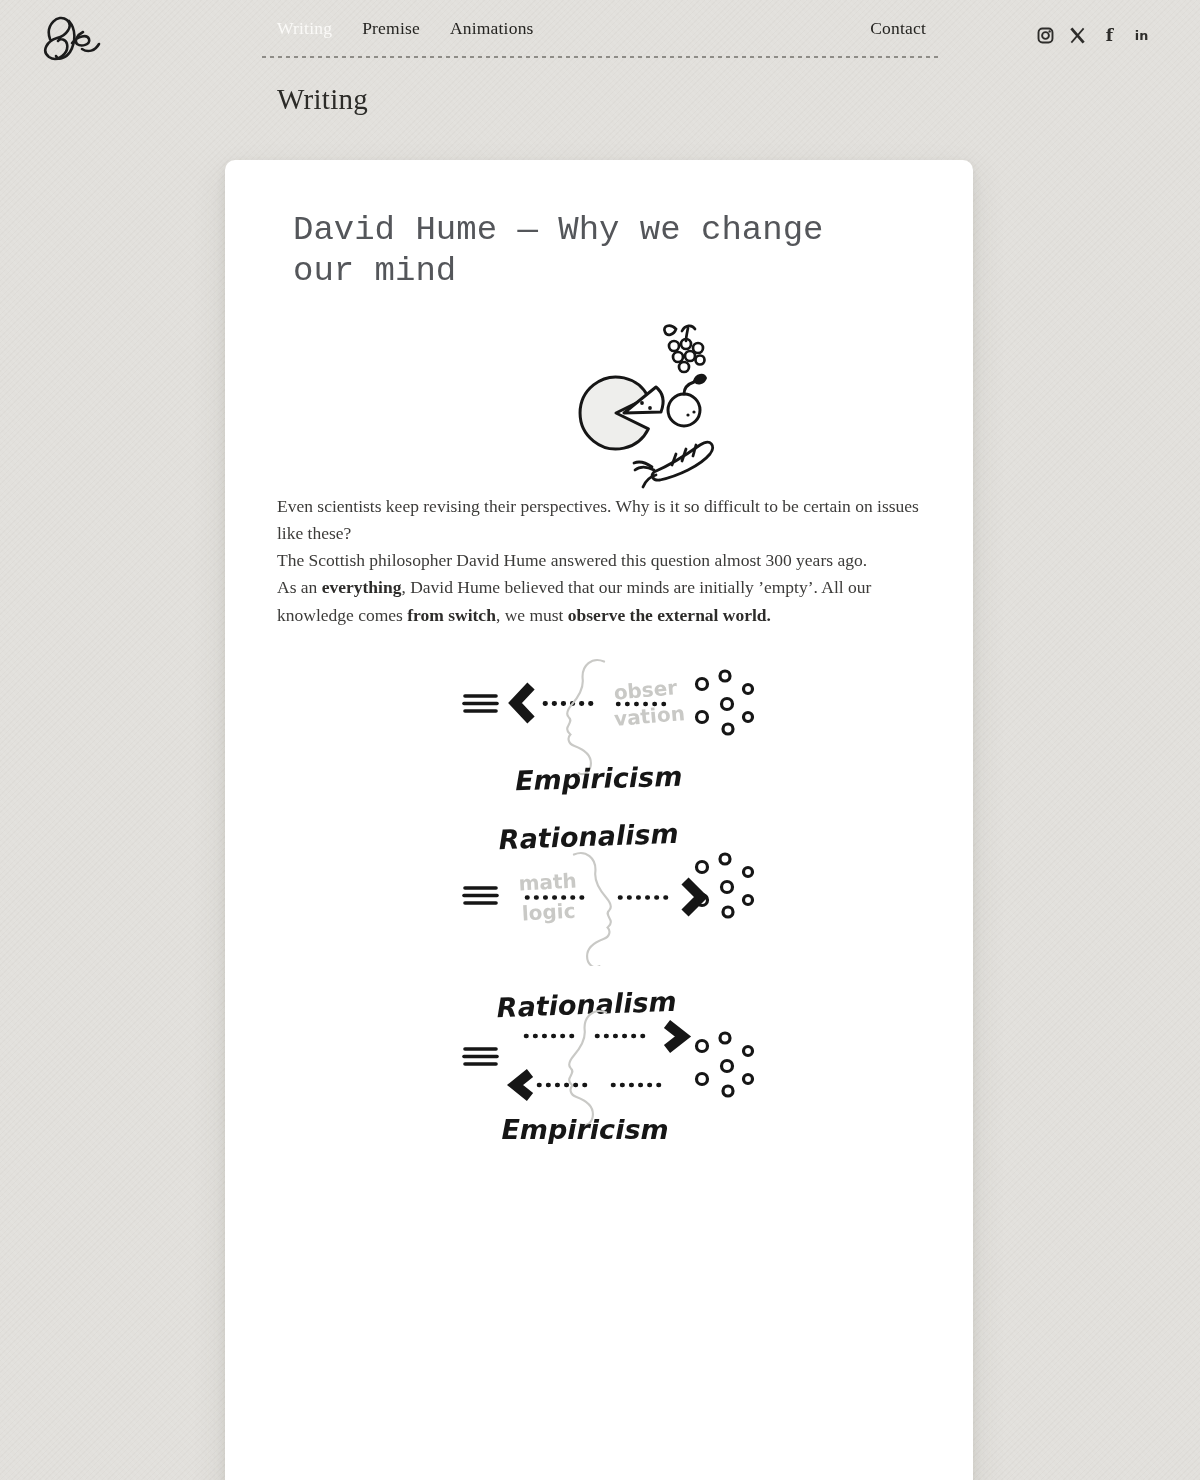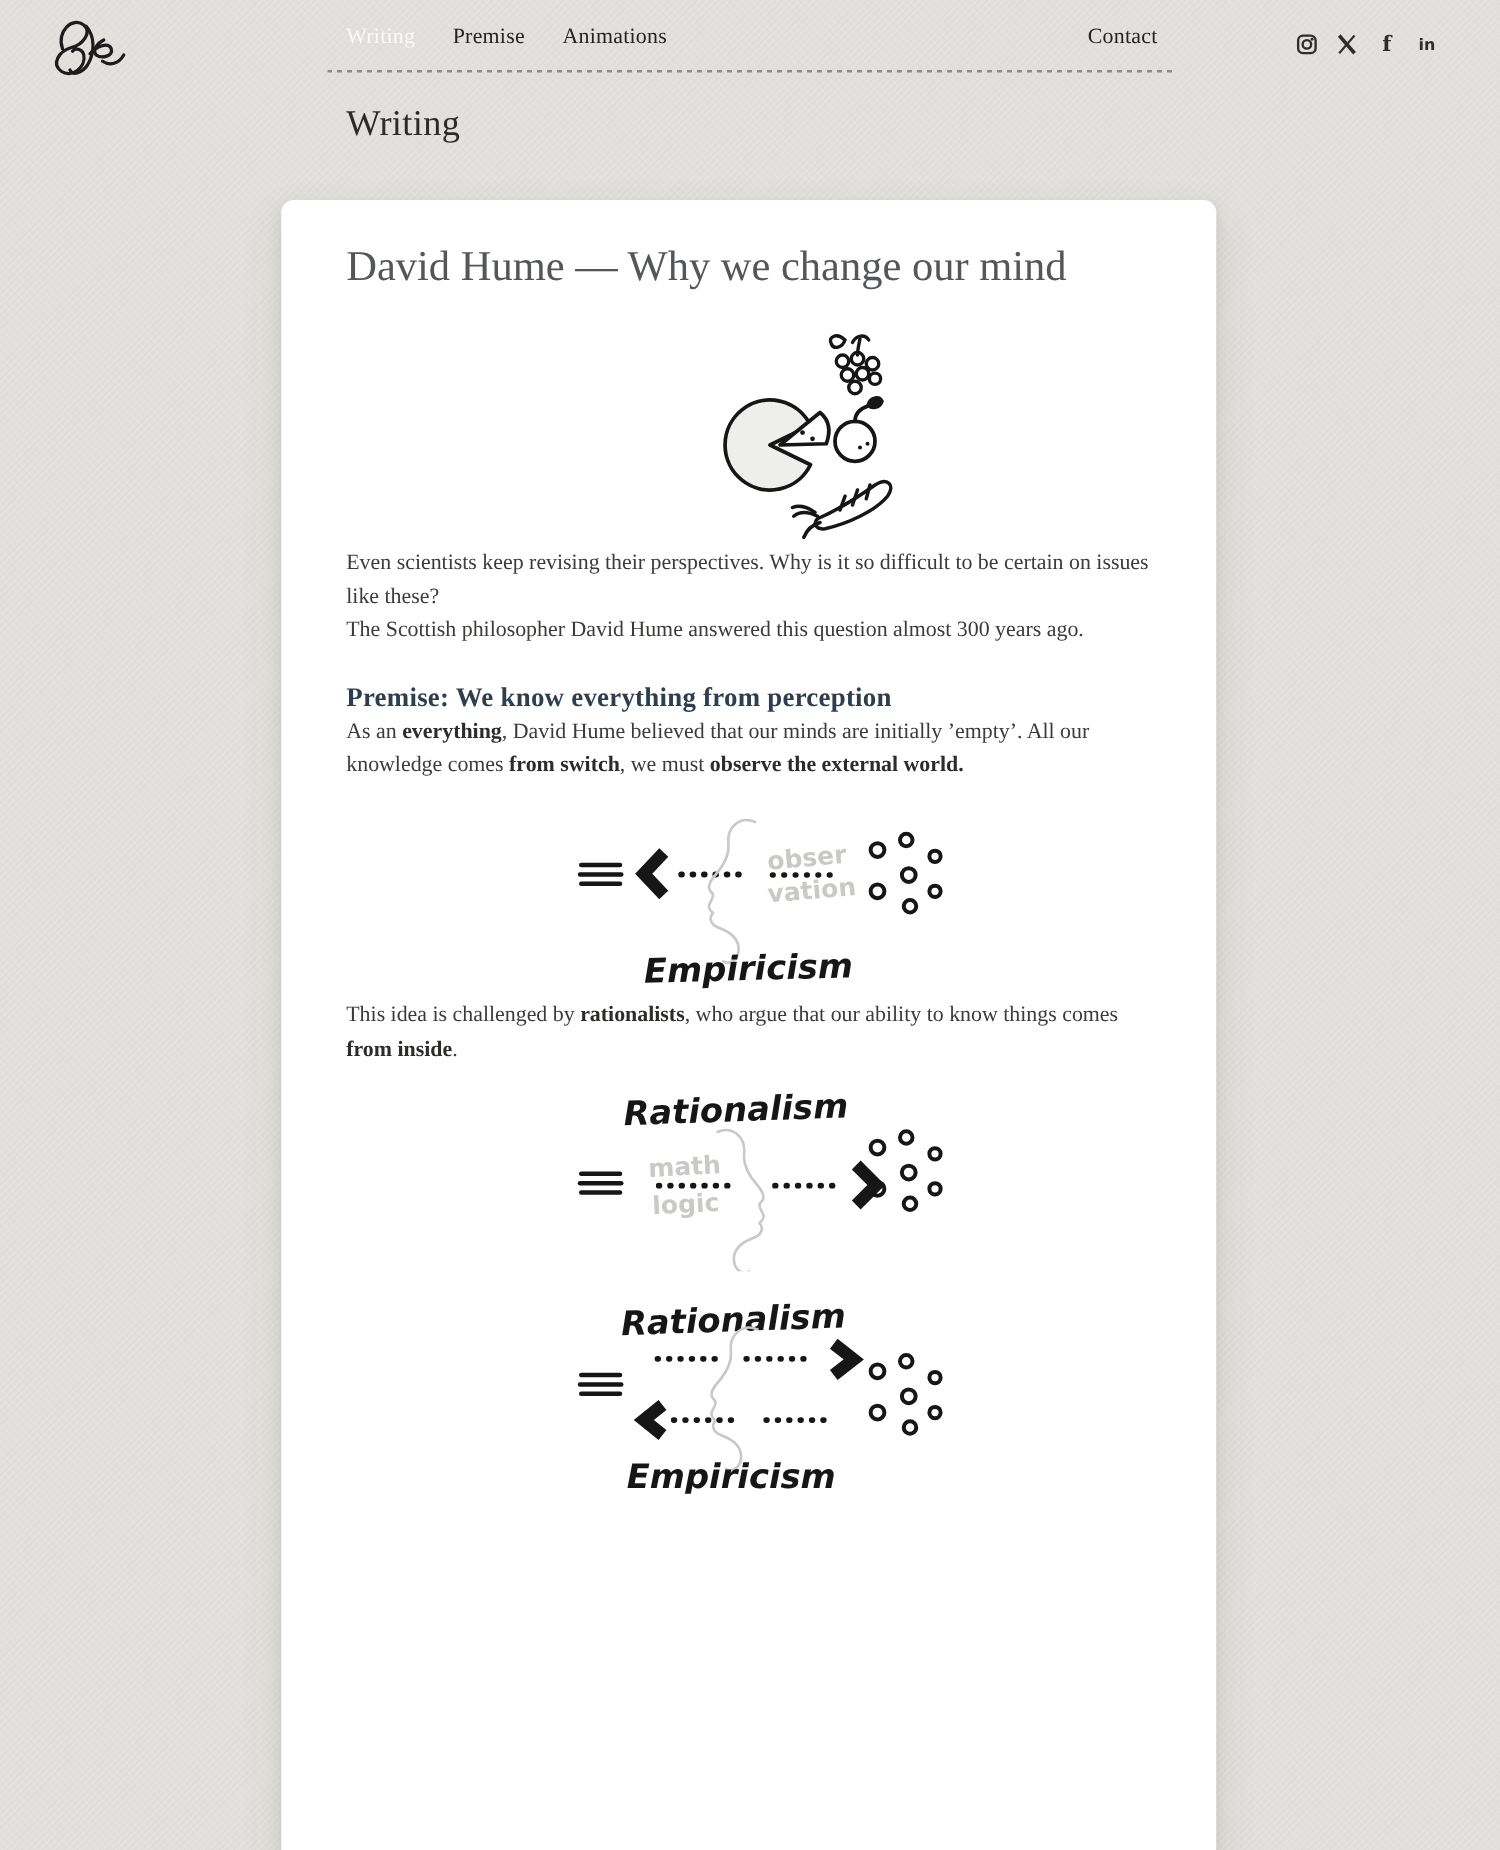--- a/index.html
+++ b/index.html
@@ -25,21 +25,21 @@
   .nav a.contact{margin-left:auto;margin-right:14px}
   .nav-rule{position:absolute;left:262px;top:56px;width:678px;height:2px;
     background:repeating-linear-gradient(90deg,var(--rule,#8e8c87) 0 4px,transparent 4px 8px)}
   .social{position:absolute;right:50px;top:27px;display:flex;gap:15px;align-items:center}
   .social .sicon{width:17px;height:17px;color:#2e2d2b;cursor:pointer}
   .page-title{position:absolute;left:277px;top:83px;margin:0;font-size:29px;font-weight:500;color:#2c2b28;letter-spacing:.3px}
   .card{position:absolute;left:225px;top:160px;width:748px;min-height:1420px;
     background:var(--card_bg,#fff);border-radius:10px;
     box-shadow:0 4px 10px rgba(70,65,55,.10),0 14px 34px rgba(70,65,55,.10);
     padding:34px 52px 80px}
-  .article-title{margin:0;font-family:Liberation Serif, serif;font-weight:300;
+  .article-title{margin:16px;font-family:Liberation Mono, monospace;font-weight:300;
     font-size:34px;line-height:1.2;color:var(--title_ink,#54565a)}
   .card p{margin:0;font-size:17.5px;line-height:1.56;color:var(--body_ink,#3c3b39)}
   .card p b{font-weight:700;color:var(--bold_ink,#2d2c2a)}
   .p1{margin-top:28px}.p2{margin-top:40px}.p3{margin-top:17px}.p4{margin-top:14px}
   .p5{margin-top:26px}.p6{margin-top:30px}.p7{margin-top:17px}
   .section-heading{margin:28px 0 0;font-size:21.5px;font-weight:700;color:var(--heading_ink,#2e3e4e);letter-spacing:.2px}
   figure{margin:0;display:flex;justify-content:center}
   .fig-food{margin-top:26px;transform:translateX(48px)}
   .fig-emp{margin-top:18px}
   .fig-rat{margin-top:14px}
@@ -135,21 +135,20 @@
         <path d="M82 152 C74 148 68 148 63 152"></path>
         <path d="M84 157 C77 159 73 164 71 169"></path>
         <path d="M80 149 C73 144 67 143 62 145"></path>
       </g>
     </svg>
   </figure>
 
   <p class="p2">Even scientists keep revising their perspectives. Why is it so difficult to be certain on issues like these?</p>
   <p class="p3">The Scottish philosopher David Hume answered this question almost 300 years ago.</p>
 
-  <h3 class="section-heading">Premise: We know everything from perception</h3>
 
   <p class="p4">As an <b>everything</b>, David Hume believed that our minds are initially ’empty’. All our knowledge comes <b>from switch</b>, we must <b>observe the external world.</b></p>
 
   <figure class="fig-emp">
     <svg width="320" height="155" viewBox="0 0 320 155">
       <g class="ink" stroke-width="3.6" stroke-linecap="round">
         <line x1="26" y1="49" x2="57" y2="49"></line>
           <line x1="25" y1="56.5" x2="58" y2="56.5"></line>
           <line x1="26" y1="64" x2="57" y2="64"></line>
       </g>
@@ -165,21 +164,20 @@
           <circle cx="309" cy="42" r="4.5"></circle>
         <circle cx="288" cy="57" r="5.5"></circle>
           <circle cx="263" cy="70" r="5.5"></circle>
           <circle cx="289" cy="82" r="5"></circle>
           <circle cx="309" cy="70" r="4.5"></circle>
       </g>
       <text class="sketch-label" x="160" y="141" text-anchor="middle" font-size="27" transform="rotate(-1.5 160 141)">Empiricism</text>
     </svg>
   </figure>
 
-  <p class="p5">This idea is challenged by <b>rationalists</b>, who argue that our ability to know things comes <b>from inside</b>.</p>
 
   <figure class="fig-rat">
     <svg width="320" height="150" viewBox="0 0 320 150">
       <text class="sketch-label" x="150" y="30" text-anchor="middle" font-size="27" transform="rotate(-2 150 30)">Rationalism</text>
       <g class="ink" stroke-width="3.6" stroke-linecap="round">
         <line x1="26" y1="72" x2="57" y2="72"></line>
           <line x1="25" y1="79.5" x2="58" y2="79.5"></line>
           <line x1="26" y1="87" x2="57" y2="87"></line>
       </g>
       <text class="sketch-gray-word" x="109" y="73" text-anchor="middle" font-size="20" transform="rotate(-3 109 73)">math</text>

